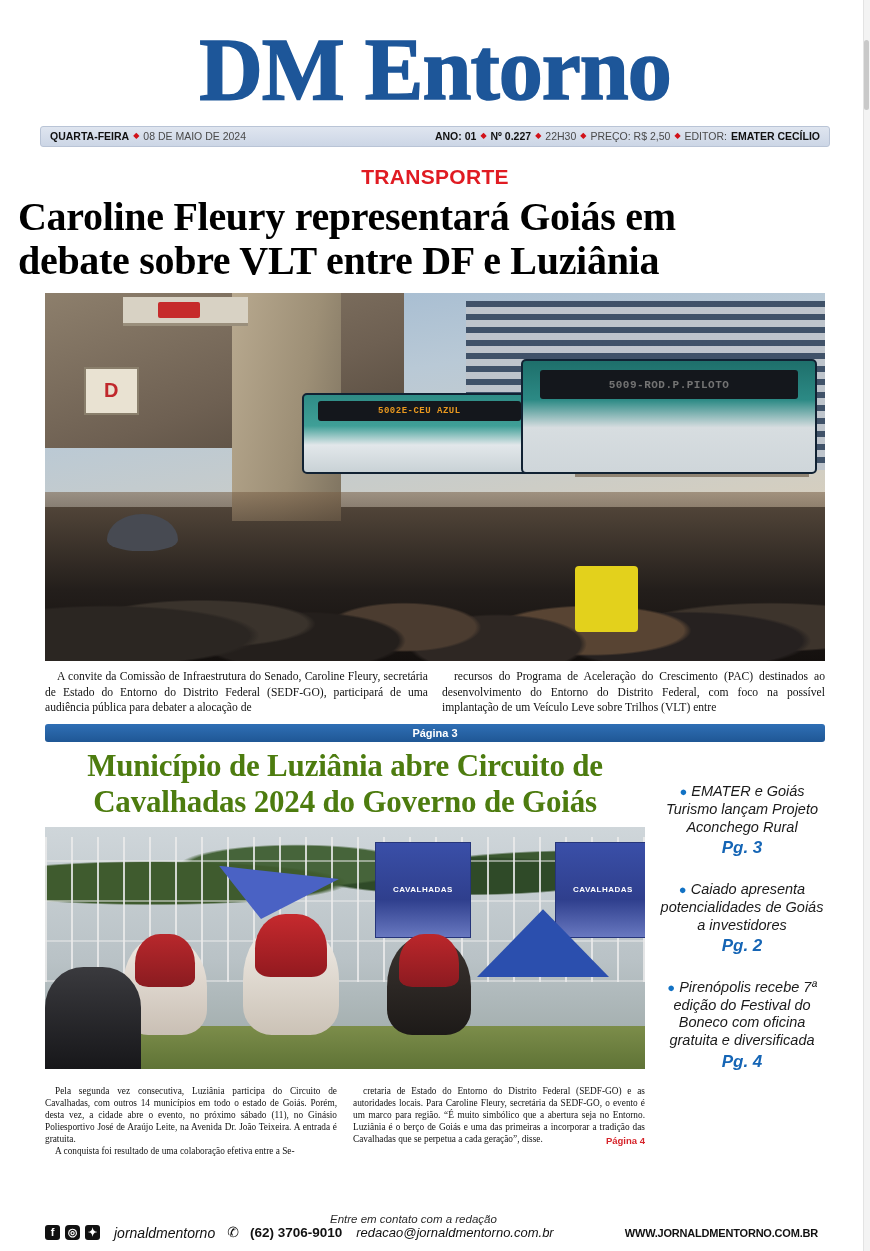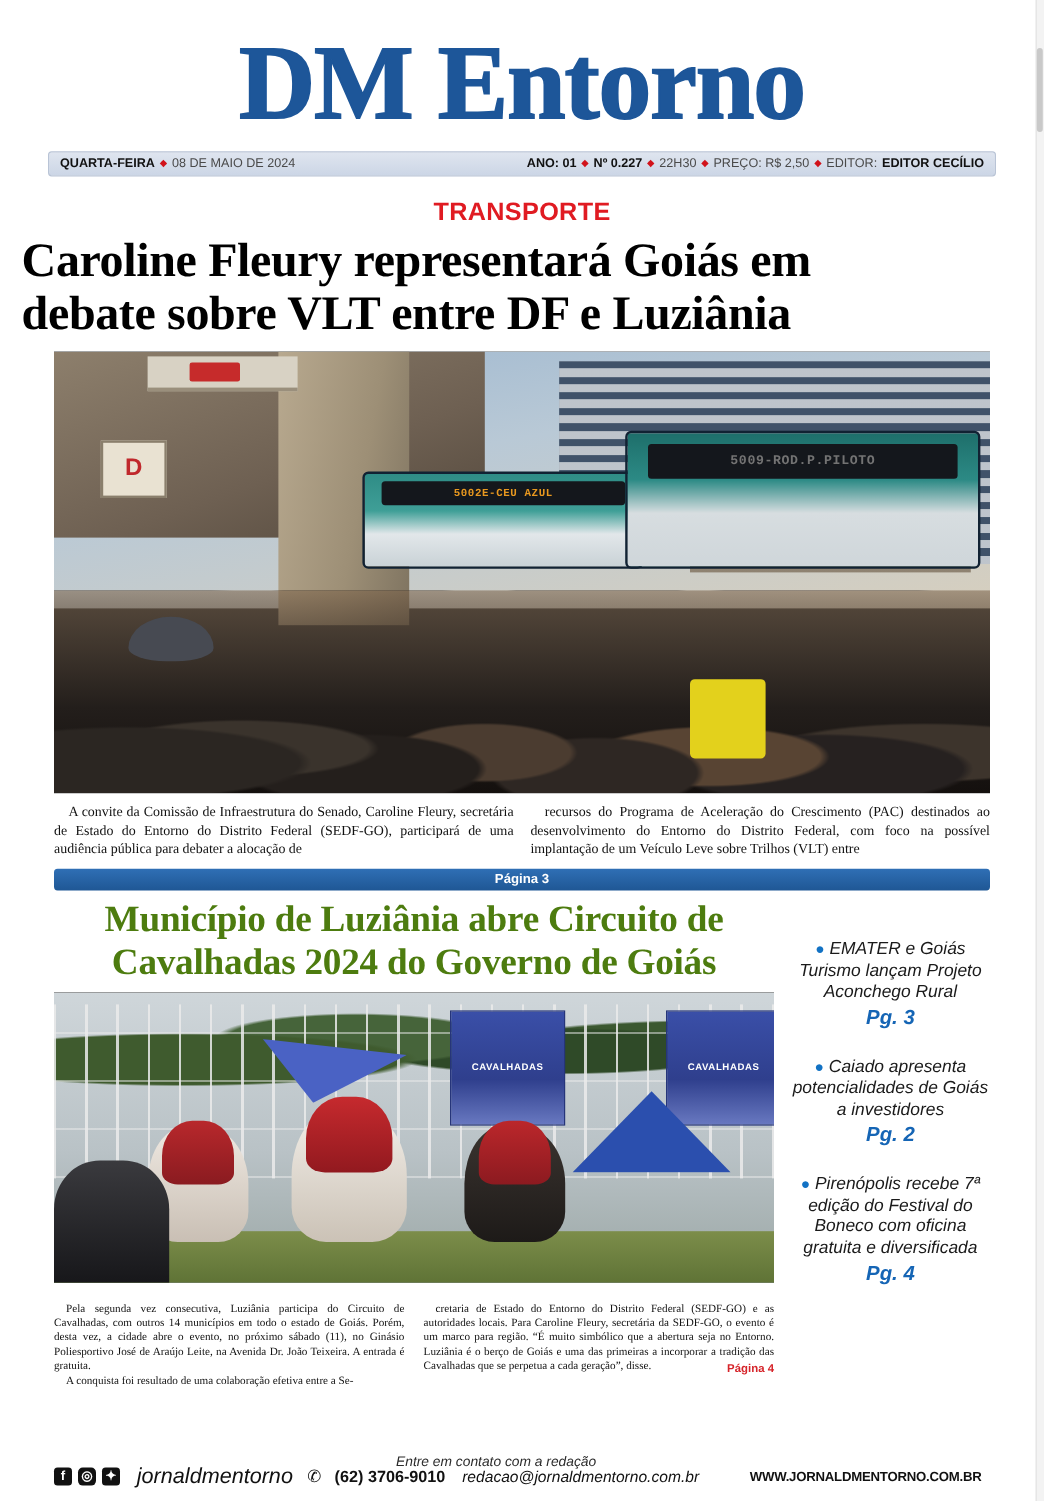--- a/index.html
+++ b/index.html
@@ -309,21 +309,21 @@
   .sicons { display: flex; gap: 5px; align-items: center; }
   .sicon {
     width: 15px; height: 15px; background: #111; border-radius: 3px;
     display: flex; align-items: center; justify-content: center;
     color: #fff; font-family: "Liberation Sans", sans-serif;
     font-size: 11px; font-weight: bold; line-height: 1;
   }
   .sicon.circ { border-radius: 4px; }
   .handle {
     font-family: "Liberation Sans", sans-serif;
-    font-style: italic; font-size: 18px; color: #111; margin-left: 6px;
+    font-style: italic; font-size: 14px; color: #111; margin-left: 6px;
   }
   .wa { font-size: 14px; color: #111; margin: 0 3px 0 4px; }
   .phone {
     font-family: "Liberation Sans", sans-serif;
     font-weight: bold; font-size: 13.5px; color: #111;
   }
   .email {
     font-family: "Liberation Sans", sans-serif;
     font-style: italic; font-size: 13px; color: #111; margin-left: 6px;
   }
@@ -357,21 +357,21 @@
     <div class="right">
       <span class="strong">ANO: 01</span>
       <span class="dia">◆</span>
       <span class="strong">Nº 0.227</span>
       <span class="dia">◆</span>
       <span>22H30</span>
       <span class="dia">◆</span>
       <span>PREÇO: R$ 2,50</span>
       <span class="dia">◆</span>
       <span>EDITOR:</span>
-      <span class="strong">EDITOR CECÍLIO</span>
+      <span class="strong">EMATER CECÍLIO</span>
     </div>
   </div>
 
   <div class="kicker">TRANSPORTE</div>
   <div class="headline">
     <div>Caroline Fleury representará Goiás em</div>
     <div>debate sobre VLT entre DF e Luziânia</div>
   </div>
 
   <div class="photo" id="photo-main">

